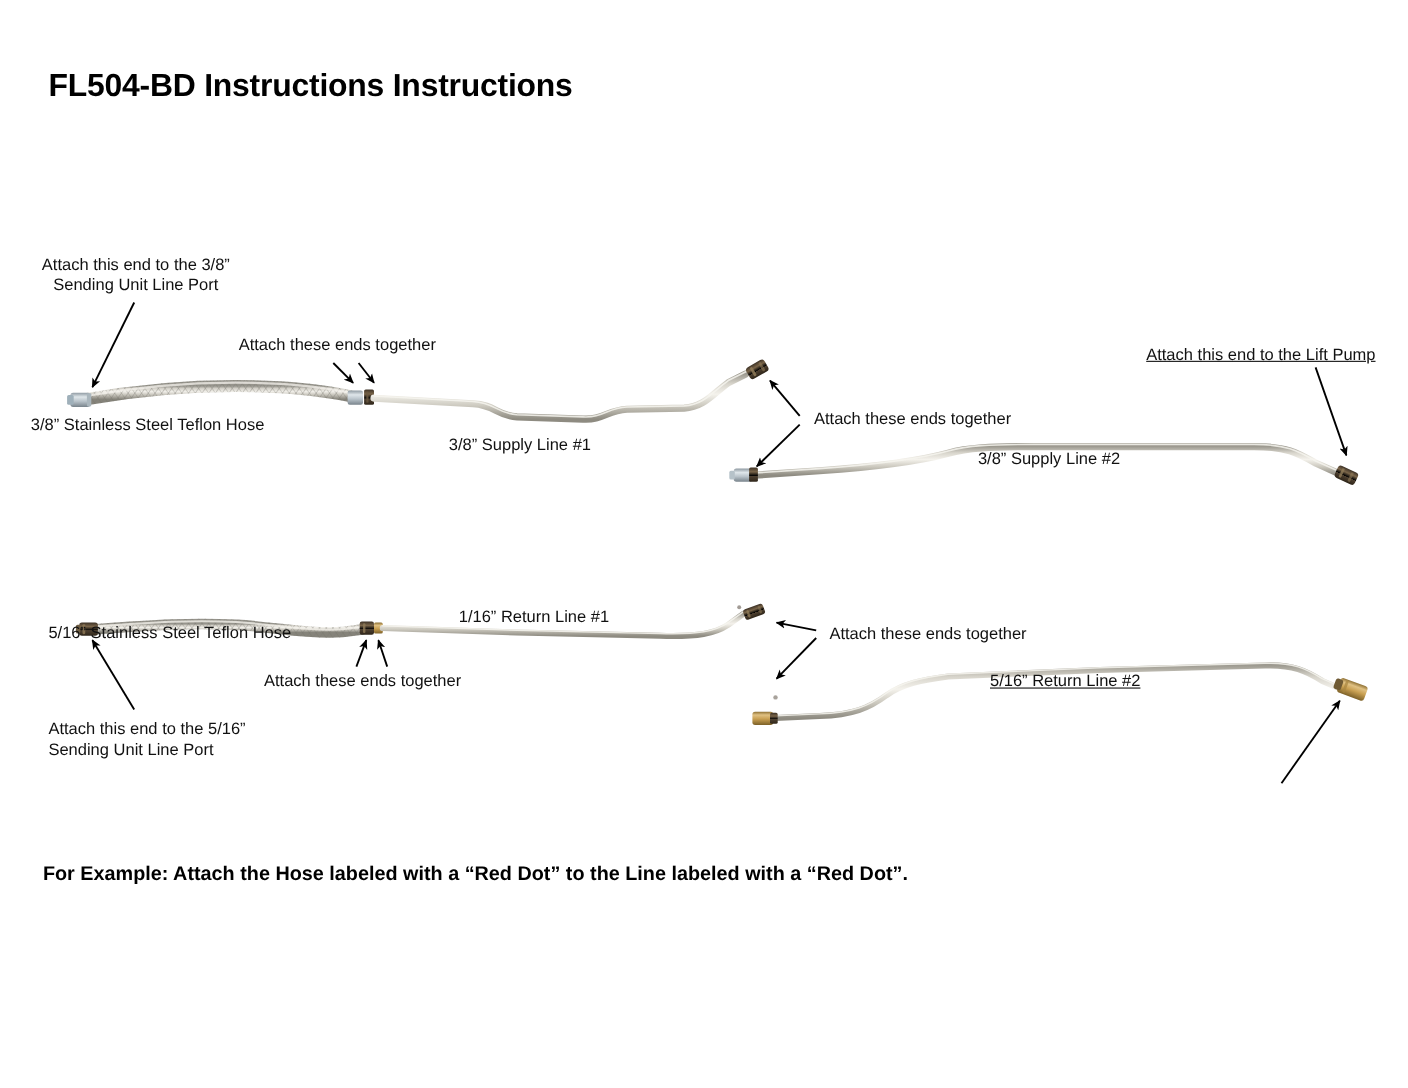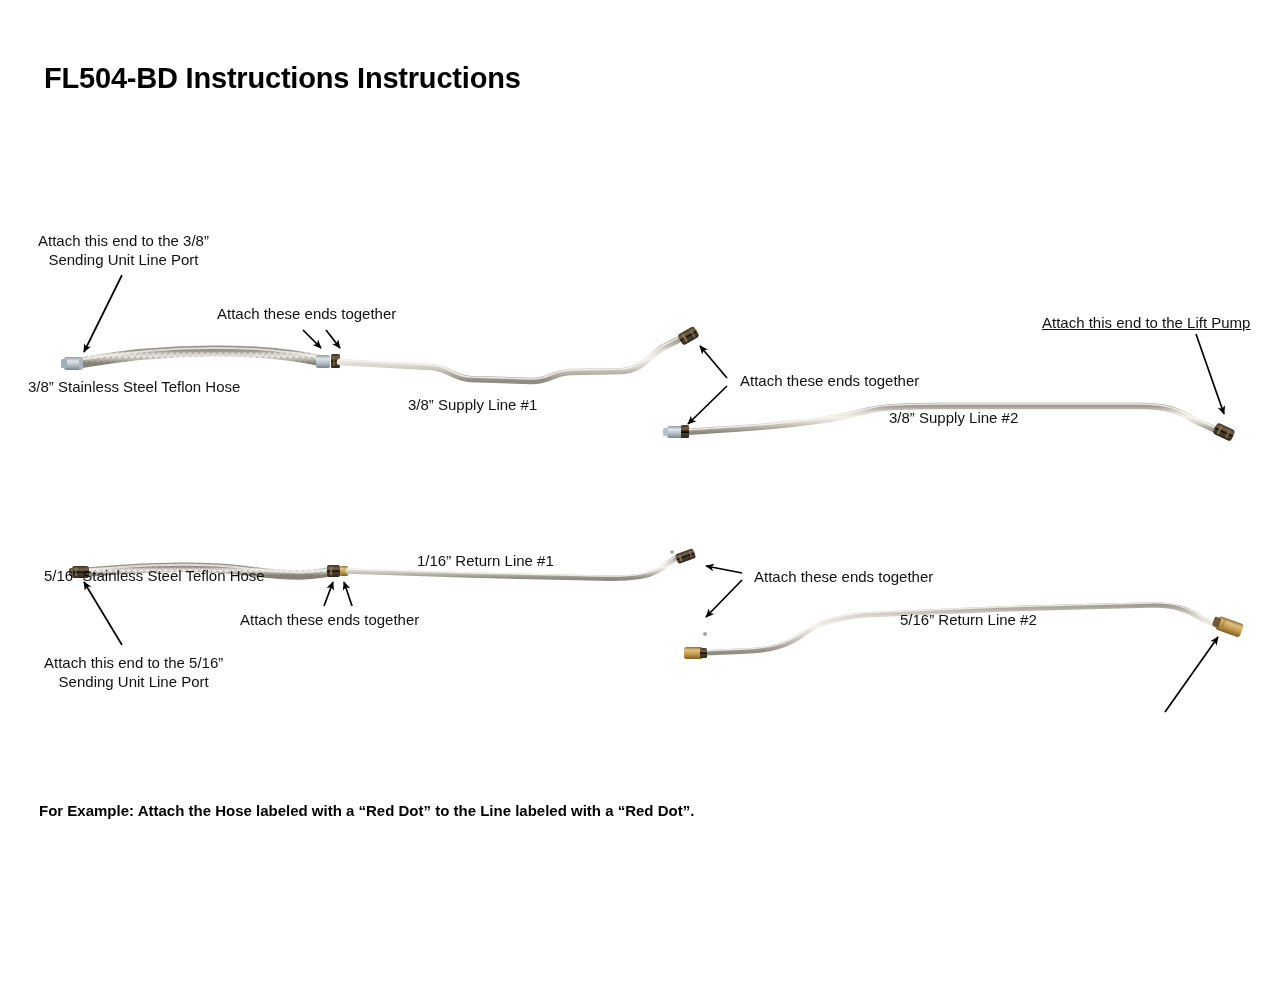--- a/index.html
+++ b/index.html
@@ -53,22 +53,22 @@
     position: absolute;
     left: 39px;
     top: 778px;
     font-size: 16.5px;
     font-weight: bold;
     white-space: nowrap;
   }
   #footer-note-2 {
     position: absolute;
     left: 39px;
-    top: 802px;
-    font-size: 15px;
+    top: 784px;
+    font-size: 18px;
     font-weight: bold;
     white-space: nowrap;
   }
 
   
   .anno {
     position: absolute;
     font-size: 15px;
     font-weight: normal;
     line-height: 19px;
@@ -82,22 +82,22 @@
   #anno-label-hose38 { left: 28px;   top: 377px; text-align: right; }
   #anno-label-sup1   { left: 408px;  top: 395px; }
   #anno-attach-2     { left: 740px;  top: 371px; }
   #anno-label-sup2   { left: 889px;  top: 408px; }
   #anno-liftpump     { left: 1042px; top: 313px; text-decoration: underline; }
 
   #anno-label-hose516{ left: 44px;   top: 531px; margin-top: 35px; }
   #anno-label-ret1   { left: 417px;  top: 551px; }
   #anno-attach-3     { left: 240px;  top: 610px; }
   #anno-attach-4     { left: 754px;  top: 567px; }
-  #anno-sendunit516  { left: 44px;   top: 653px; text-align: center; }
-  #anno-label-ret2   { left: 900px;  top: 610px; }
+  #anno-sendunit516  { left: 44px;   top: 653px; }
+  #anno-label-ret2   { left: 900px;  top: 610px; text-decoration: underline; }
   #anno-front516     { left: 1050px; top: 719px; }
 
   .diagram-svg {
     position: absolute;
     left: 0;
     top: 0;
     width: 1280px;
     height: 989px;
     pointer-events: none;
   }

